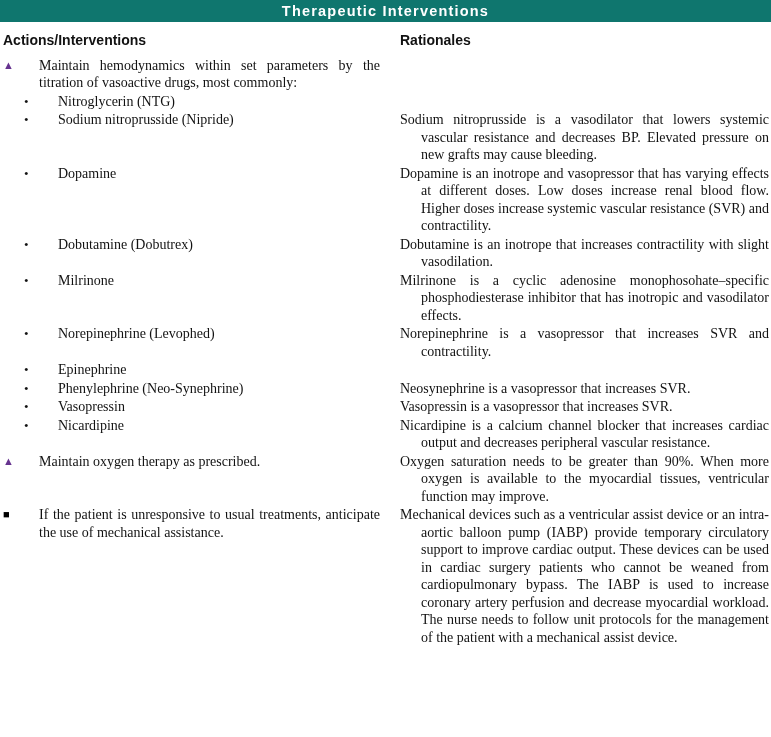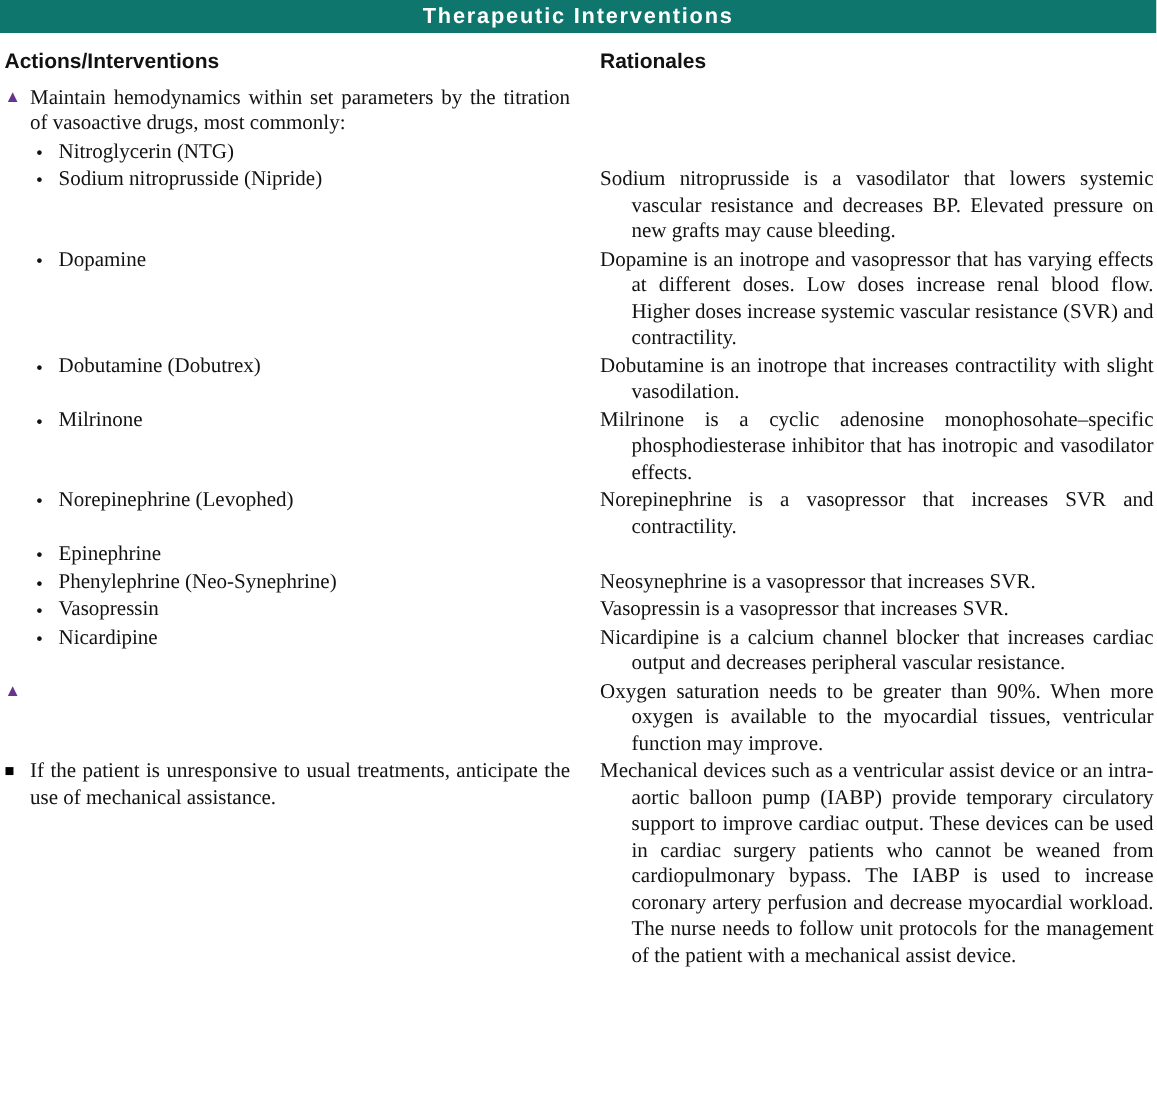--- a/index.html
+++ b/index.html
@@ -61,20 +61,21 @@
   .bullet-dot .action-cell {
     margin-left: 21px;
   }
   .bullet-dot .bullet {
     flex: 0 0 15px;
     font-size: 13px;
   }
   .action-text {
     text-align: justify;
     hyphens: manual;
+    margin-left: 19px;
   }
   .rationale-cell {
     text-align: justify;
     padding-left: 21px;
     text-indent: -21px;
     hyphens: manual;
   }
 </style>
 </head>
 <body>
@@ -171,20 +172,21 @@
     <div class="action-cell">
       <span class="bullet">•</span>
       <div class="action-text">Nicardipine</div>
     </div>
     <div class="rationale-cell">Nicardipine is a calcium channel blocker that increases cardiac output and decreases peripheral vascular resistance.</div>
   </div>
 
   <div class="grid row bullet-triangle">
     <div class="action-cell">
       <span class="bullet">▲</span>
+      <div class="action-text">Maintain oxygen therapy as prescribed.</div>
     </div>
     <div class="rationale-cell">Oxygen saturation needs to be greater than 90%. When more oxygen is available to the myocardial tissues, ventricular function may improve.</div>
   </div>
 
   <div class="grid row bullet-square">
     <div class="action-cell">
       <span class="bullet">■</span>
       <div class="action-text">If the patient is unresponsive to usual treatments, antici­pate the use of mechanical assistance.</div>
     </div>
     <div class="rationale-cell">Mechanical devices such as a ventricular assist device or an intra-aortic balloon pump (IABP) provide temporary cir­culatory support to improve cardiac output. These devices can be used in cardiac surgery patients who cannot be weaned from cardiopulmonary bypass. The IABP is used to increase coronary artery perfusion and decrease myo­cardial workload. The nurse needs to follow unit protocols for the management of the patient with a mechanical assist device.</div>

